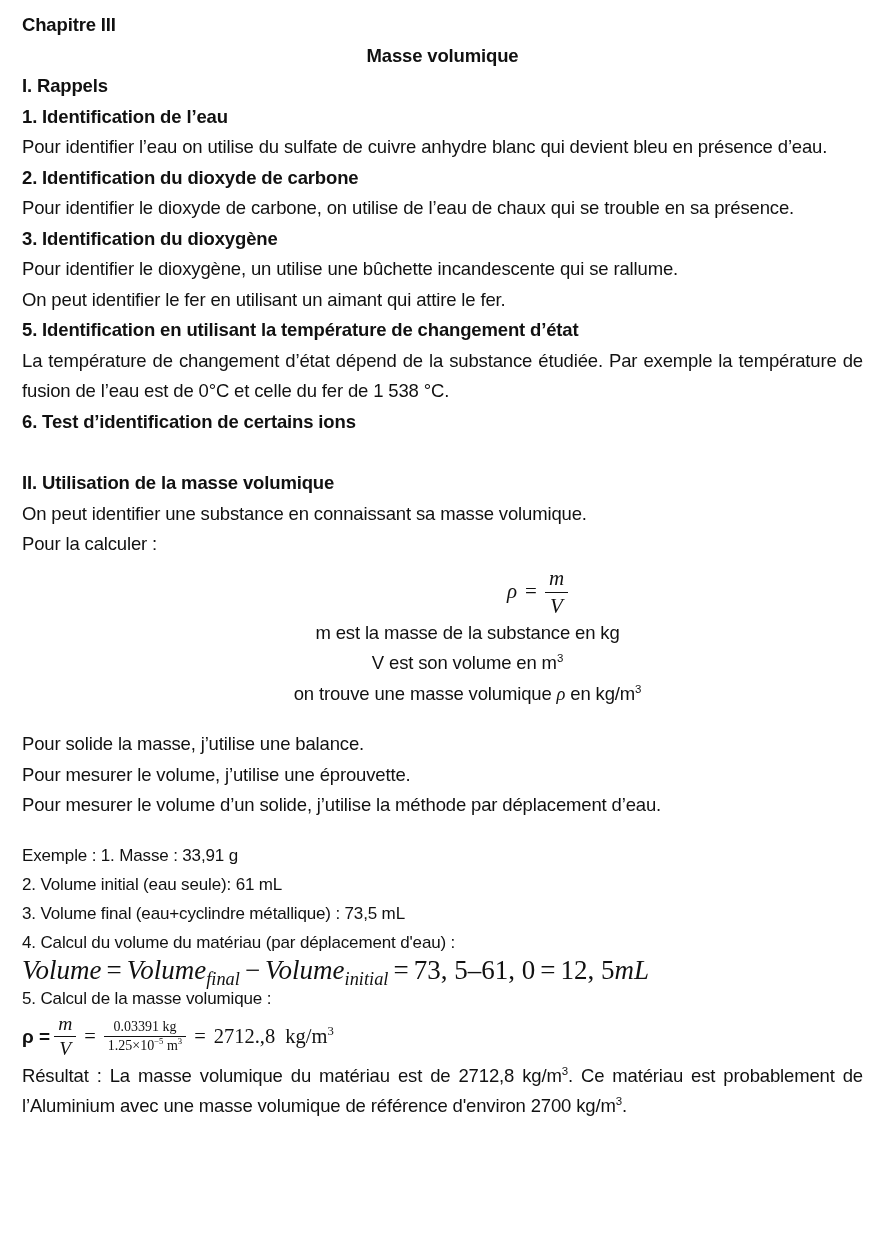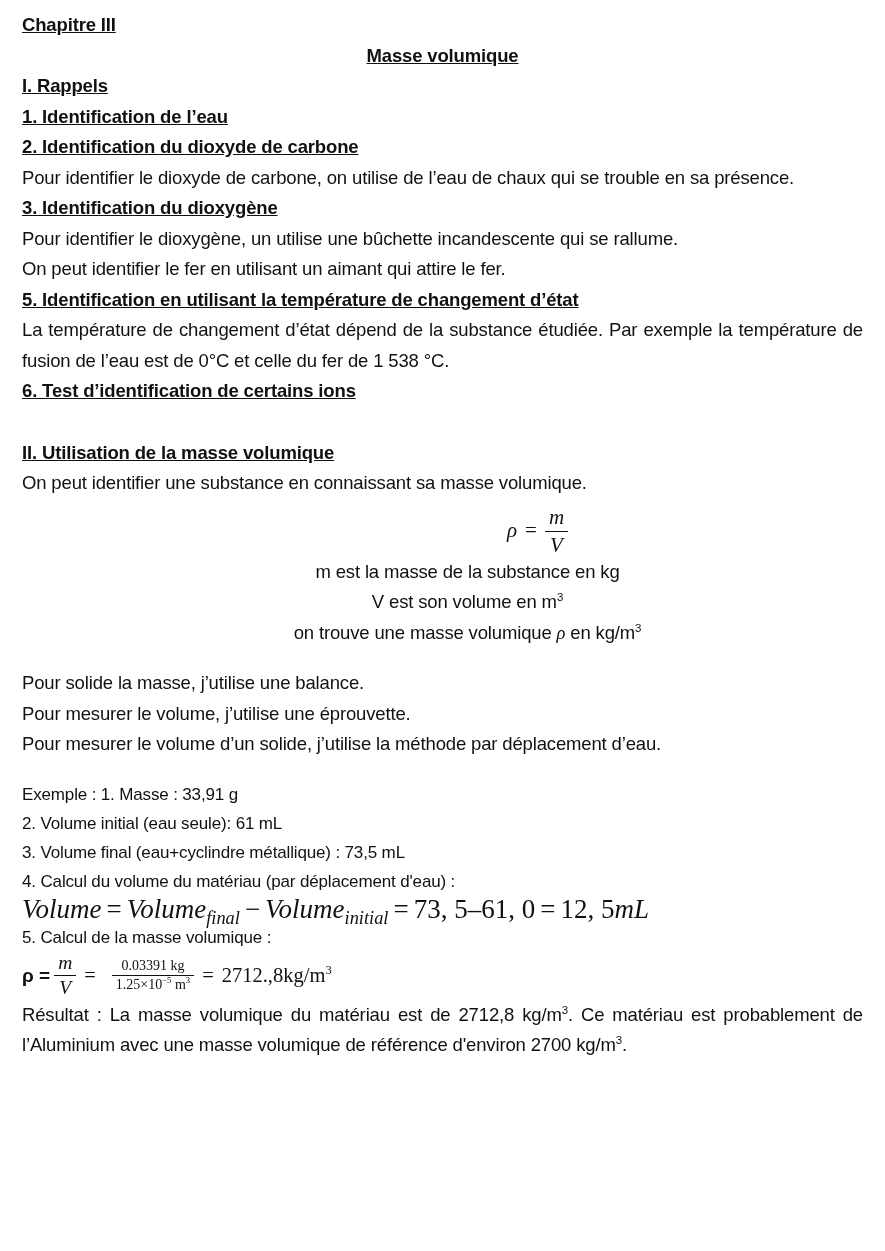--- a/index.html
+++ b/index.html
@@ -6,21 +6,21 @@
   html,body { background:#ffffff; }
   body {
     width:885px; height:1251px; overflow:hidden;
     color:#111; font-family:"Liberation Sans", sans-serif;
   }
   .page { padding:10px 22px 0 22px; }
   .line {
     font-size:18.5px; line-height:30.5px; letter-spacing:-0.15px;
     font-family:"Liberation Sans", sans-serif;
   }
-  .bold { font-weight:700;text-decoration:underline; }
+  .bold { font-weight:700; }
   .center { text-align:center; }
   .justify { text-align:justify; }
   .shift-r { transform:translateX(95px); }
   .shift-s { transform:translateX(25px); }
   .spacer31 { height:31px; }
   .spacer20 { height:20px; }
   sup { font-size:0.62em; vertical-align:super; line-height:0; }
   sub { font-size:0.68em; vertical-align:sub; line-height:0; }
   .mi { font-family:"Liberation Serif","DejaVu Serif",serif; font-style:italic; }
   .mu { font-family:"Liberation Serif","DejaVu Serif",serif; font-style:normal; }
@@ -32,52 +32,54 @@
   .formula-block .eq { margin:0 8px; }
 
   .ex-line { font-size:17px; line-height:29px; letter-spacing:-0.15px; }
 
   .vol-formula { font-size:27px; line-height:27px; white-space:nowrap; }
   .vol-formula .eq { margin:0 5px; }
 
   .rho-line { height:48px; display:flex; align-items:center; font-size:20.5px; }
   .rho-line .rho-lhs { font-weight:700; font-size:19px; font-family:"Liberation Sans",sans-serif; margin-right:4px; }
   .rho-line .frac-big { font-size:19.5px; }
-  .rho-line .frac-small { font-size:14px;margin-left:8px; }
+  .rho-line .frac-small { font-size:14px; }
   .rho-line .eq { margin:0 8px; }
-  .rho-line .result-unit { }
+  .rho-line .result-unit { margin-left:10px; }
 </style>
 </head>
 <body>
 
 <div class="page">
 
   <div class="line bold">Chapitre III</div>
   <div class="line bold center">Masse volumique</div>
   <div class="line bold">I. Rappels</div>
 
   <div class="line bold">1. Identification de l’eau</div>
+  <div class="line justify">Pour identifier l’eau on utilise du sulfate de cuivre anhydre blanc qui devient bleu en présence d’eau.</div>
 
   <div class="line bold">2. Identification du dioxyde de carbone</div>
   <div class="line justify">Pour identifier le dioxyde de carbone, on utilise de l’eau de chaux qui se trouble en sa présence.</div>
 
   <div class="line bold">3. Identification du dioxygène</div>
   <div class="line justify">Pour identifier le dioxygène, un utilise une bûchette incandescente qui se rallume.</div>
 
   <div class="line justify">On peut identifier le fer en utilisant un aimant qui attire le fer.</div>
 
   <div class="line bold">5. Identification en utilisant la température de changement d’état</div>
   <div class="line justify">La température de changement d’état dépend de la substance étudiée. Par exemple la température de fusion de l’eau est de 0°C et celle du fer de 1 538 °C.</div>
 
   <div class="line bold">6. Test d’identification de certains ions</div>
 
   <div class="spacer31"></div>
 
   <div class="line bold">II. Utilisation de la masse volumique</div>
   <div class="line">On peut identifier une substance en connaissant sa masse volumique.</div>
+  <div class="line">Pour la calculer :</div>
 
   <div class="formula-block center shift-r">
     <span class="mi">ρ</span><span class="mu eq">=</span><span class="frac"><span class="num mi">m</span><span class="den mi">V</span></span>
   </div>
 
   <div class="line center shift-s">m est la masse de la substance en kg</div>
   <div class="line center shift-s"><span>V est son volume en m</span><sup>3</sup></div>
   <div class="line center shift-s"><span>on trouve une masse volumique </span><span class="mi">ρ</span><span> en kg/m</span><sup>3</sup></div>
 
   <div class="spacer20"></div>

